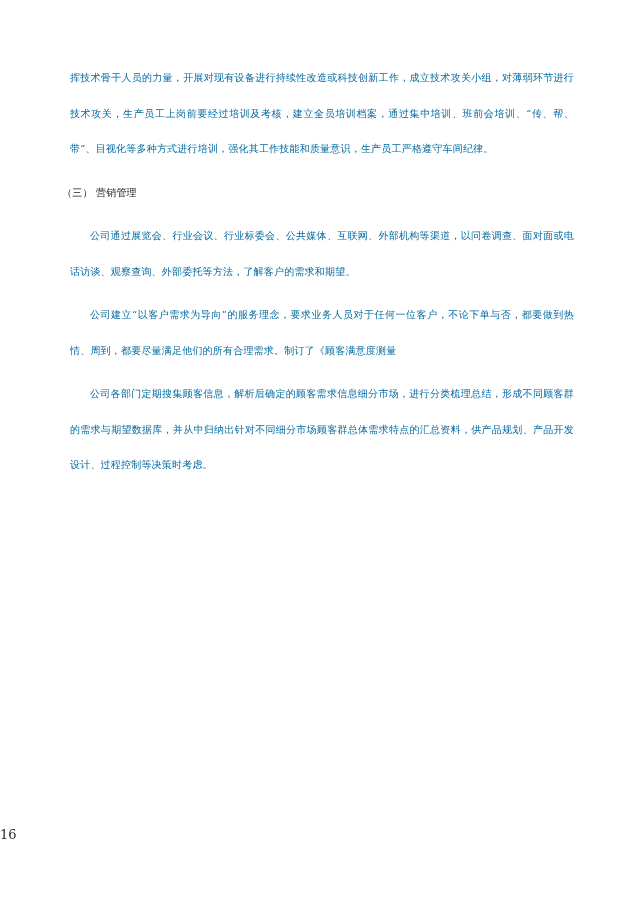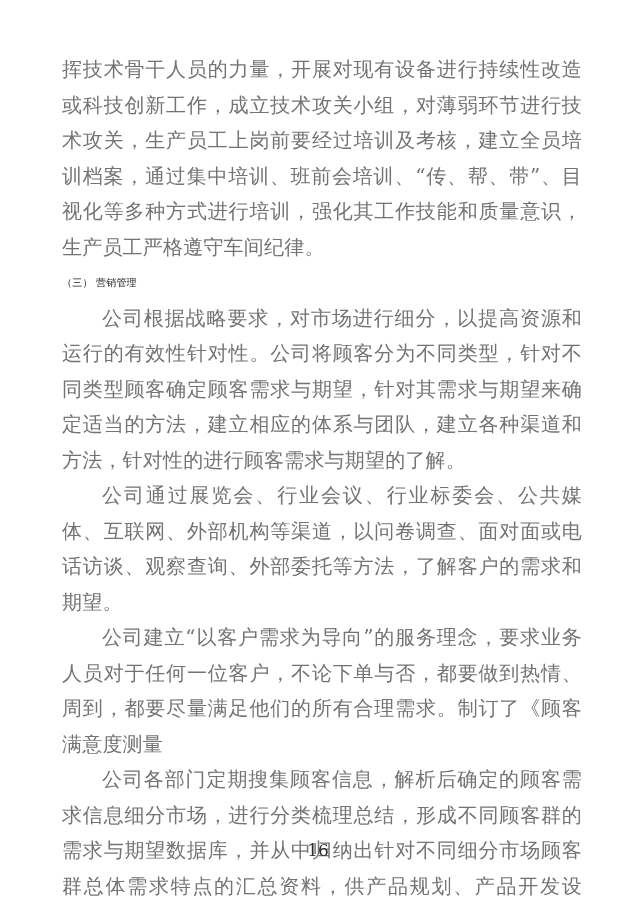--- a/index.html
+++ b/index.html
@@ -15,62 +15,60 @@
   }
   .page {
     position: relative;
     width: 636px;
     height: 900px;
     background: #ffffff;
     box-sizing: border-box;
     padding: 52px 54px 30px 62px;
   }
   .para {
-    margin: 0;
+    margin: 8px;
     text-indent: 2em;
-    font-size: 20px;
+    font-size: 10px;
     line-height: 35.5px;
-    color: #737373;
+    color: #0369a1;
     text-align: justify;
     text-justify: inter-ideograph;
     letter-spacing: 0.2px;
   }
   .para.no-indent {
     text-indent: 0;
   }
   .heading {
     margin: 0;
     font-size: 10px;
     line-height: 35.5px;
     color: #1a1a1a;
     font-weight: normal;
     text-indent: 0;
     letter-spacing: 0.2px;
   }
   .page-number {
     position: absolute;
     left: 0;
     right: 0;
-    bottom: 40px;
-    text-align: center;
-    font-size: 17px;
+    bottom: 58px;
+    font-size: 13px;
     color: #2a2a2a;
     font-family: "DejaVu Serif", "Liberation Serif", serif;
   }
 </style>
 </head>
 <body>
 
 <div class="page">
 
   <p class="para no-indent">挥技术骨干人员的力量，开展对现有设备进行持续性改造或科技创新工作，成立技术攻关小组，对薄弱环节进行技术攻关，生产员工上岗前要经过培训及考核，建立全员培训档案，通过集中培训、班前会培训、“传、帮、带”、目视化等多种方式进行培训，强化其工作技能和质量意识，生产员工严格遵守车间纪律。</p>
 
   <p class="heading">（三） 营销管理</p>
 
-  <p class="para">公司根据战略要求，对市场进行细分，以提高资源和运行的有效性针对性。公司将顾客分为不同类型，针对不同类型顾客确定顾客需求与期望，针对其需求与期望来确定适当的方法，建立相应的体系与团队，建立各种渠道和方法，针对性的进行顾客需求与期望的了解。</p>
 
   <p class="para">公司通过展览会、行业会议、行业标委会、公共媒体、互联网、外部机构等渠道，以问卷调查、面对面或电话访谈、观察查询、外部委托等方法，了解客户的需求和期望。</p>
 
   <p class="para">公司建立“以客户需求为导向”的服务理念，要求业务人员对于任何一位客户，不论下单与否，都要做到热情、周到，都要尽量满足他们的所有合理需求。制订了《顾客满意度测量</p>
 
   <p class="para">公司各部门定期搜集顾客信息，解析后确定的顾客需求信息细分市场，进行分类梳理总结，形成不同顾客群的需求与期望数据库，并从中归纳出针对不同细分市场顾客群总体需求特点的汇总资料，供产品规划、产品开发设计、过程控制等决策时考虑。</p>
 
   <div class="page-number">16</div>
 
 </div>

